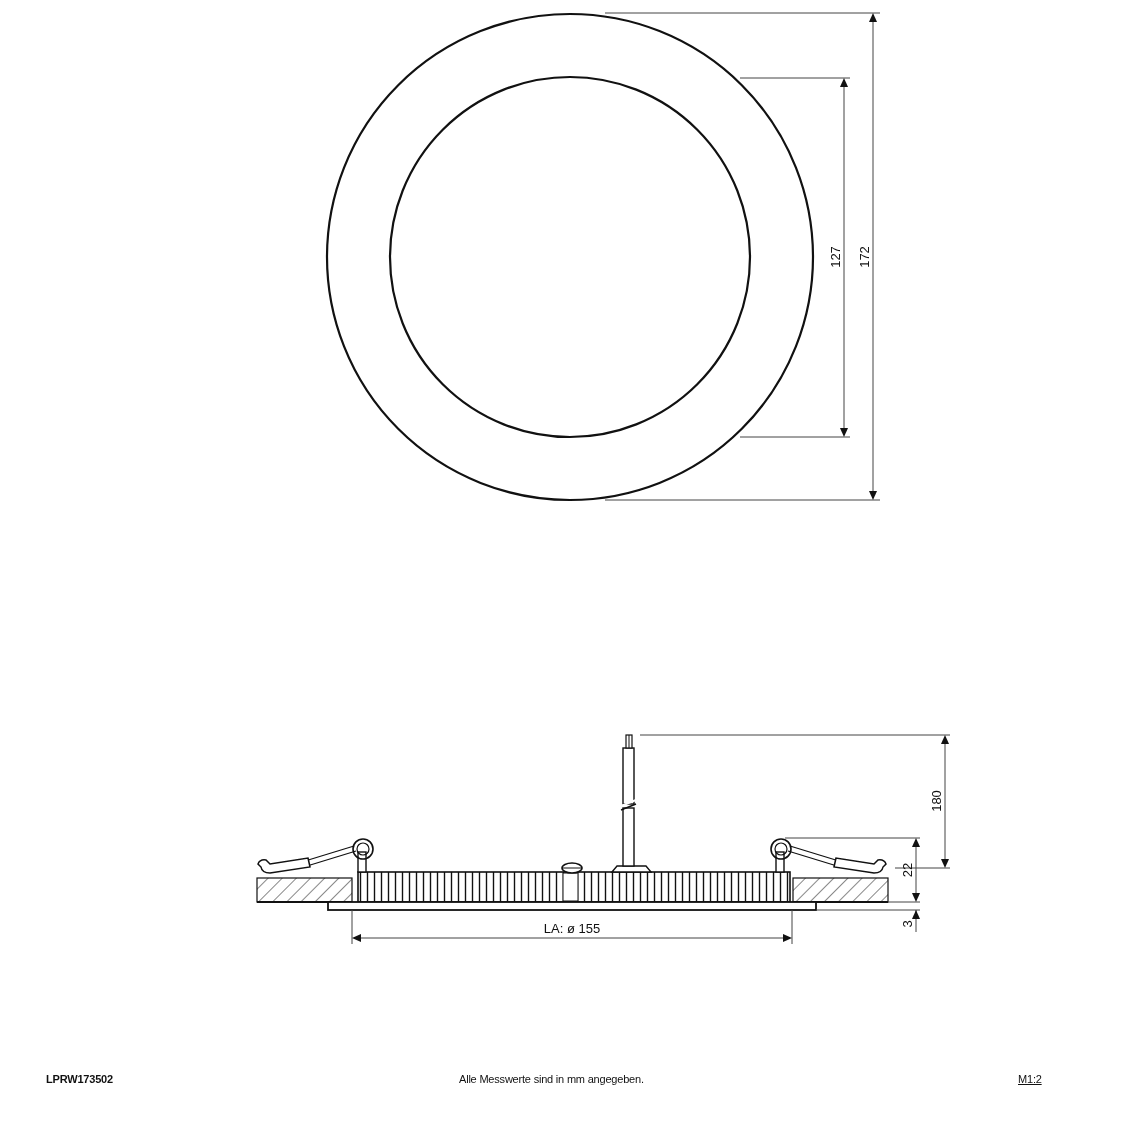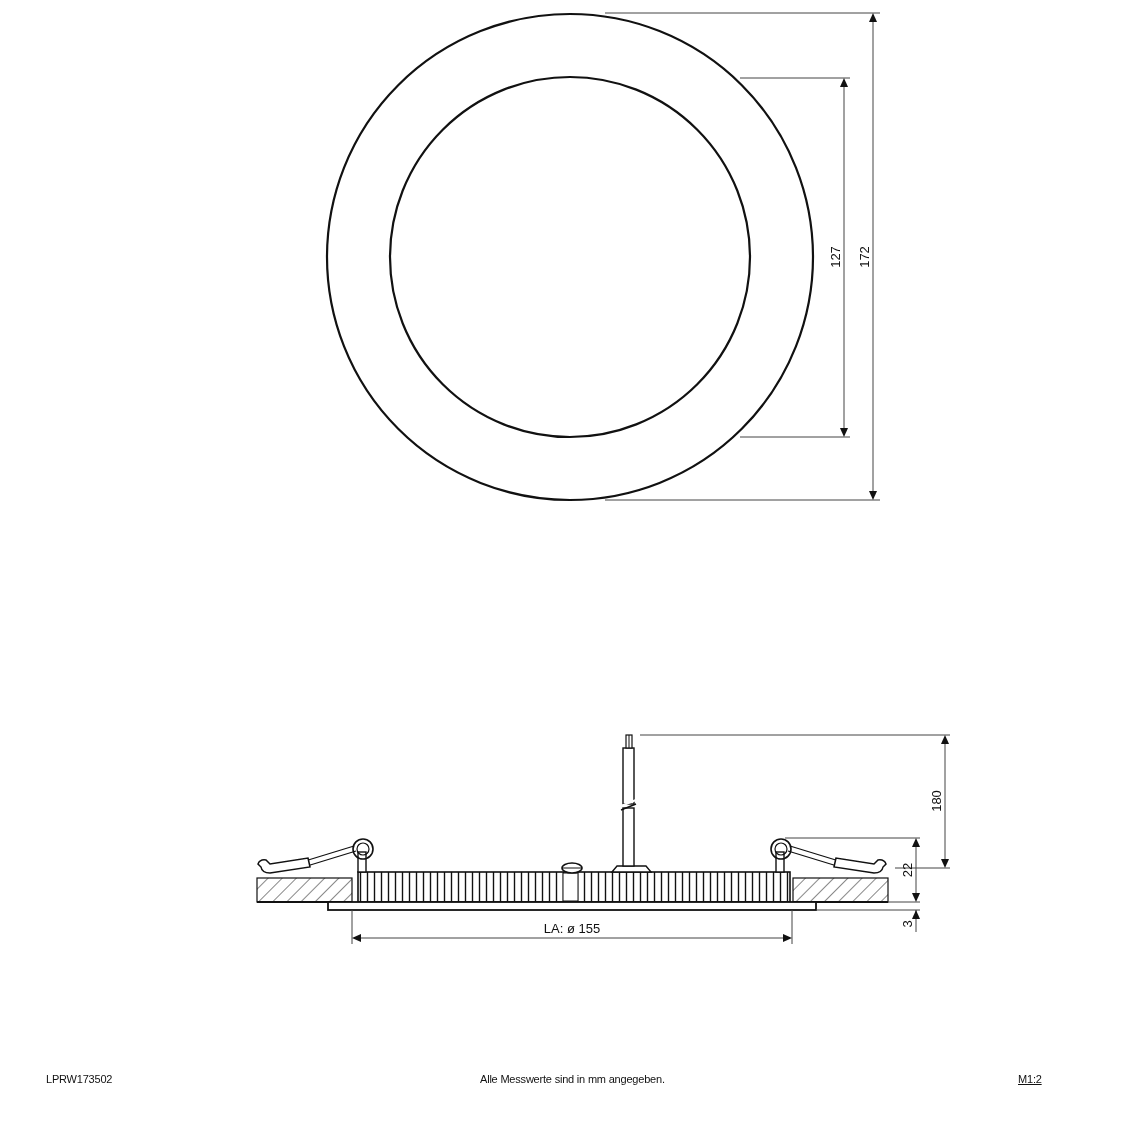--- a/index.html
+++ b/index.html
@@ -104,15 +104,15 @@
 
     <line x1="352" y1="910" x2="352" y2="944" stroke="#444" stroke-width="1"></line>
     <line x1="792" y1="910" x2="792" y2="944" stroke="#444" stroke-width="1"></line>
     <line x1="361" y1="938" x2="783" y2="938" stroke="#444" stroke-width="1"></line>
     <polygon points="352,938 361,934 361,942" fill="#111"></polygon>
     <polygon points="792,938 783,934 783,942" fill="#111"></polygon>
     <text class="dim-text" x="572" y="933" text-anchor="middle">LA: ø 155</text>
   </g>
 </svg>
 
-<div class="footer-text" style="left:46px;">LPRW173502</div>
-<div class="footer-text" style="left:480px;">Alle Messwerte sind in mm angegeben.</div>
+<div class="footer-text" style="left:46px;font-weight:bold;">LPRW173502</div>
+<div class="footer-text" style="left:459px;">Alle Messwerte sind in mm angegeben.</div>
 <div class="footer-text" style="left:1018px;text-decoration:underline;">M1:2</div>
 
 </body></html>

